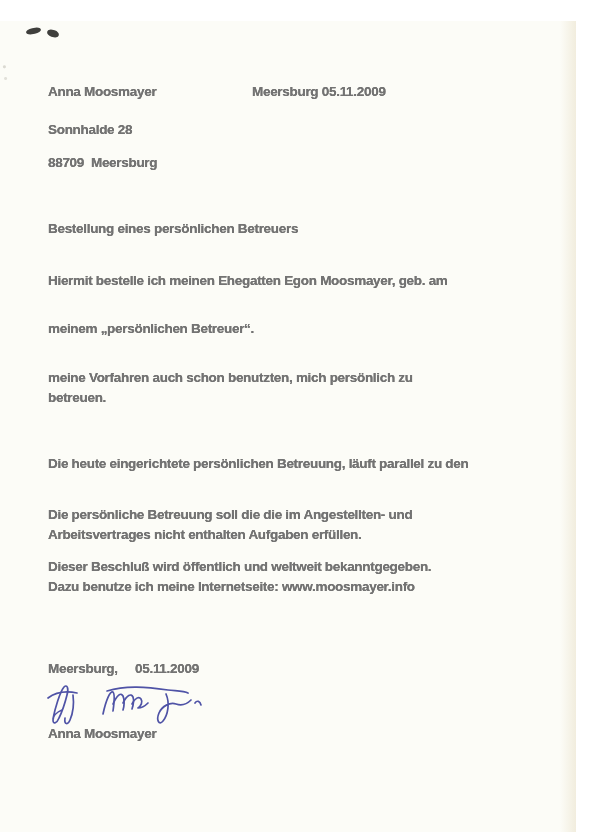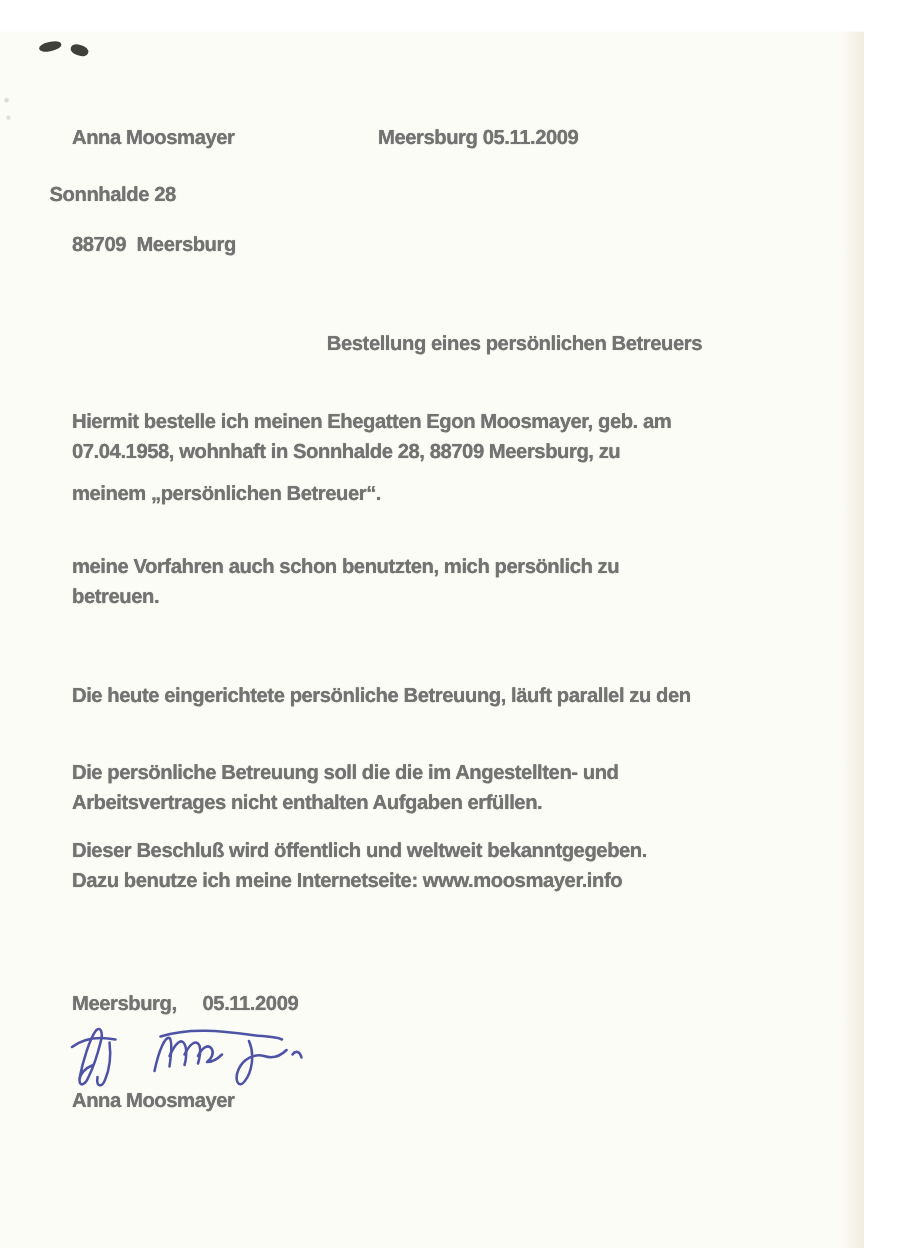--- a/index.html
+++ b/index.html
@@ -24,21 +24,21 @@
     line-height: 20px;
     white-space: pre;
     text-shadow: 0 0 0.5px rgba(28,28,26,0.65);
   }
 
   .line { height: 20px; white-space: pre; }
 
   .letter-title {
     left: 48px;
     width: 420px;
-    text-align: right;
+    text-align: left;
   }
 
   
   .edge-shadow {
     position: absolute;
     top: 0; right: 0;
     width: 16px; height: 832px;
     background: linear-gradient(to left, rgba(214,198,156,0.28), rgba(214,198,156,0));
   }
   .bottom-bar {
@@ -67,29 +67,29 @@
 
 <div class="page">
 
   <div class="corner-mark m1"></div>
   <div class="corner-mark m2"></div>
   <div class="speckle"></div>
   <div class="edge-shadow"></div>
 
   <div class="txt" style="left:48px; top:61px;">Anna Moosmayer</div>
   <div class="txt" style="left:252px; top:61px;">Meersburg 05.11.2009</div>
-  <div class="txt" style="left:33px; top:99px;">Sonnhalde 28</div>
+  <div class="txt" style="left:48px; top:99px;">Sonnhalde 28</div>
   <div class="txt" style="left:48px; top:132px;">88709  Meersburg</div>
 
   <div class="txt letter-title" style="top:198px;">Bestellung eines persönlichen Betreuers</div>
 
-  <div class="txt" style="left:48px; top:250px;"><div class="line">Hiermit bestelle ich meinen Ehegatten Egon Moosmayer, geb. am</div><div class="line">07.04.1958, wohnhaft in Sonnhalde 28, 88709 Meersburg, zu</div></div>
+  <div class="txt" style="left:48px; top:250px;"><div class="line">Hiermit bestelle ich meinen Ehegatten Egon Moosmayer, geb. am</div></div>
   <div class="txt" style="left:48px; top:298px;text-align:center;"><div class="line">meinem „persönlichen Betreuer“.</div></div>
   <div class="txt" style="left:48px; top:347px;"><div class="line">meine Vorfahren auch schon benutzten, mich persönlich zu</div><div class="line">betreuen.</div></div>
-  <div class="txt" style="left:48px; top:433px;"><div class="line">Die heute eingerichtete persönliche Betreuung, läuft parallel zu den</div></div>
+  <div class="txt" style="left:48px; top:433px;"><div class="line">Die heute eingerichtete persönlichen Betreuung, läuft parallel zu den</div></div>
   <div class="txt" style="left:48px; top:536px;"><div class="line">Dieser Beschluß wird öffentlich und weltweit bekanntgegeben.</div><div class="line">Dazu benutze ich meine Internetseite: www.moosmayer.info</div></div>
   <div class="txt" style="left:48px; top:484px;"><div class="line">Die persönliche Betreuung soll die die im Angestellten- und</div><div class="line">Arbeitsvertrages nicht enthalten Aufgaben erfüllen.</div></div>
 
   <div class="txt" style="left:48px; top:638px;">Meersburg,     05.11.2009</div>
 
   <svg class="signature" viewBox="0 0 165 52">
     <g fill="none" stroke="#4f53a6" stroke-width="1.7" stroke-linecap="round" stroke-linejoin="round">
 
       <path d="M7,40 C9,29 14,13 18,8 C21,5 23,9 21,16 C19,24 16,33 13,39 C11,44 7,46 7,41 C7,37 11,33 16,31"></path>
       <path d="M2,19 C10,13 21,12 31,14"></path>

